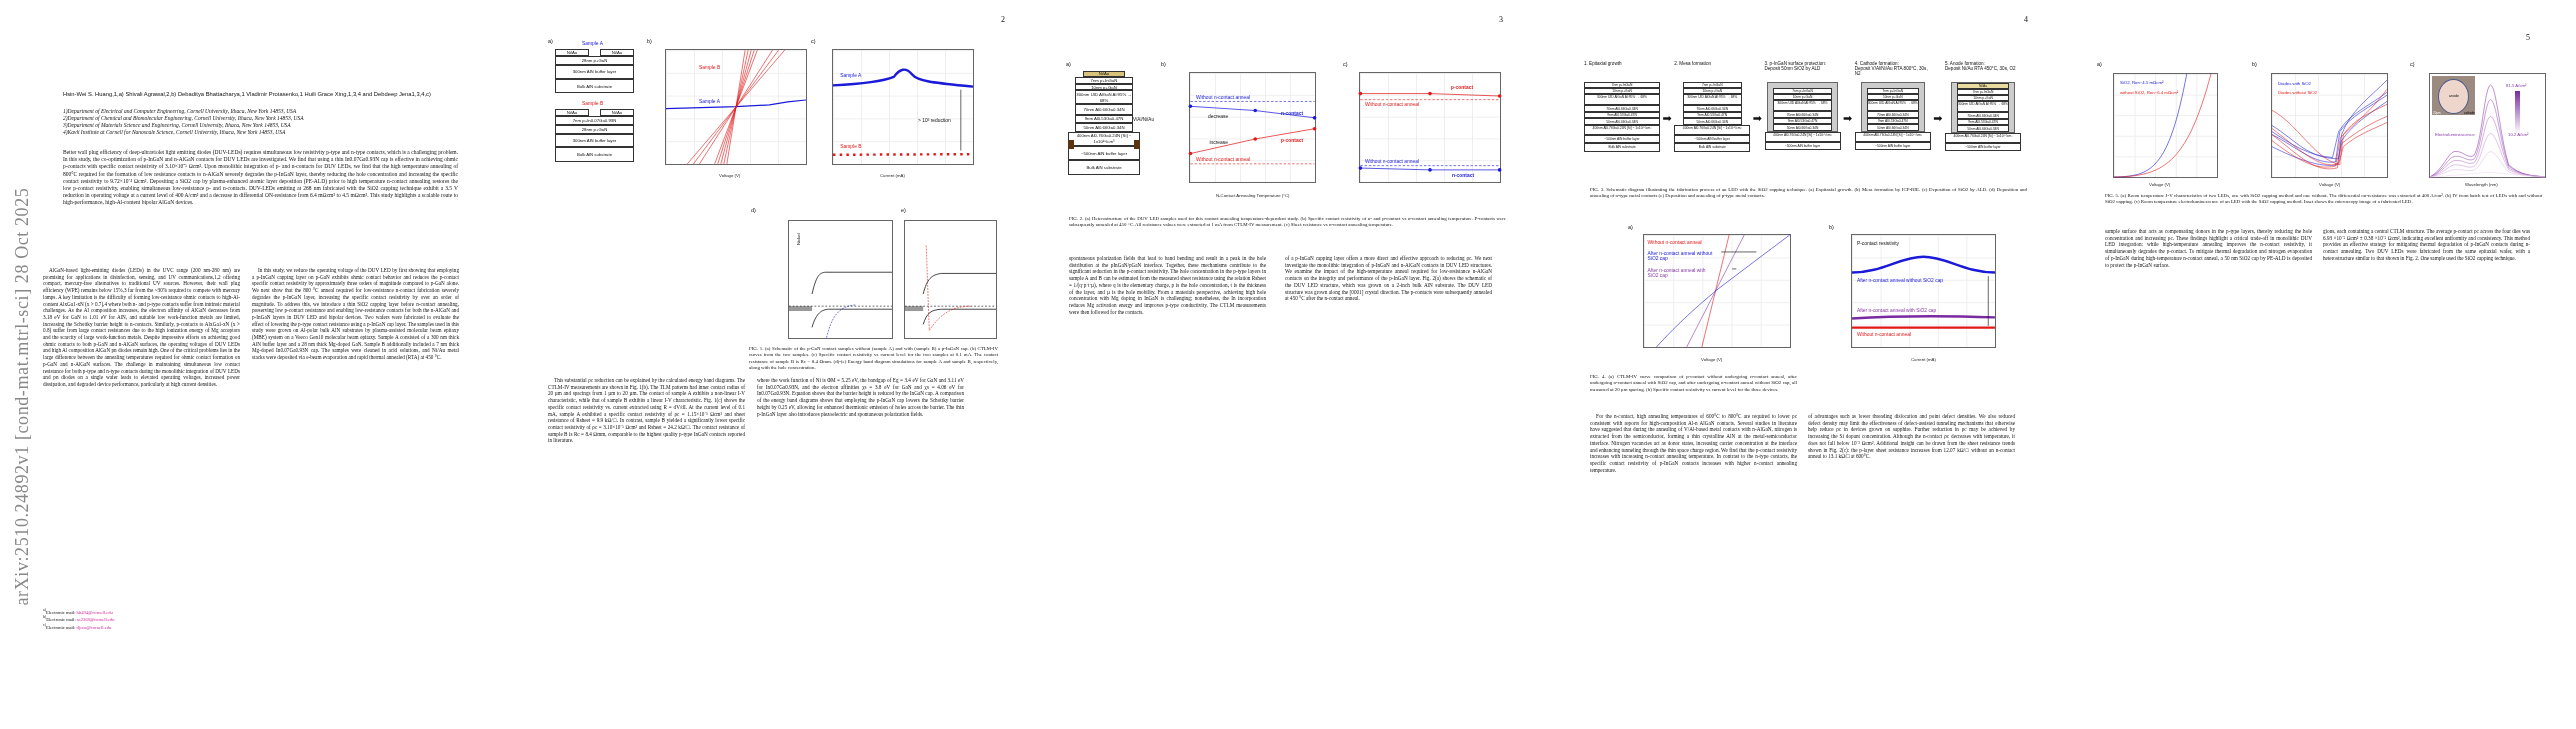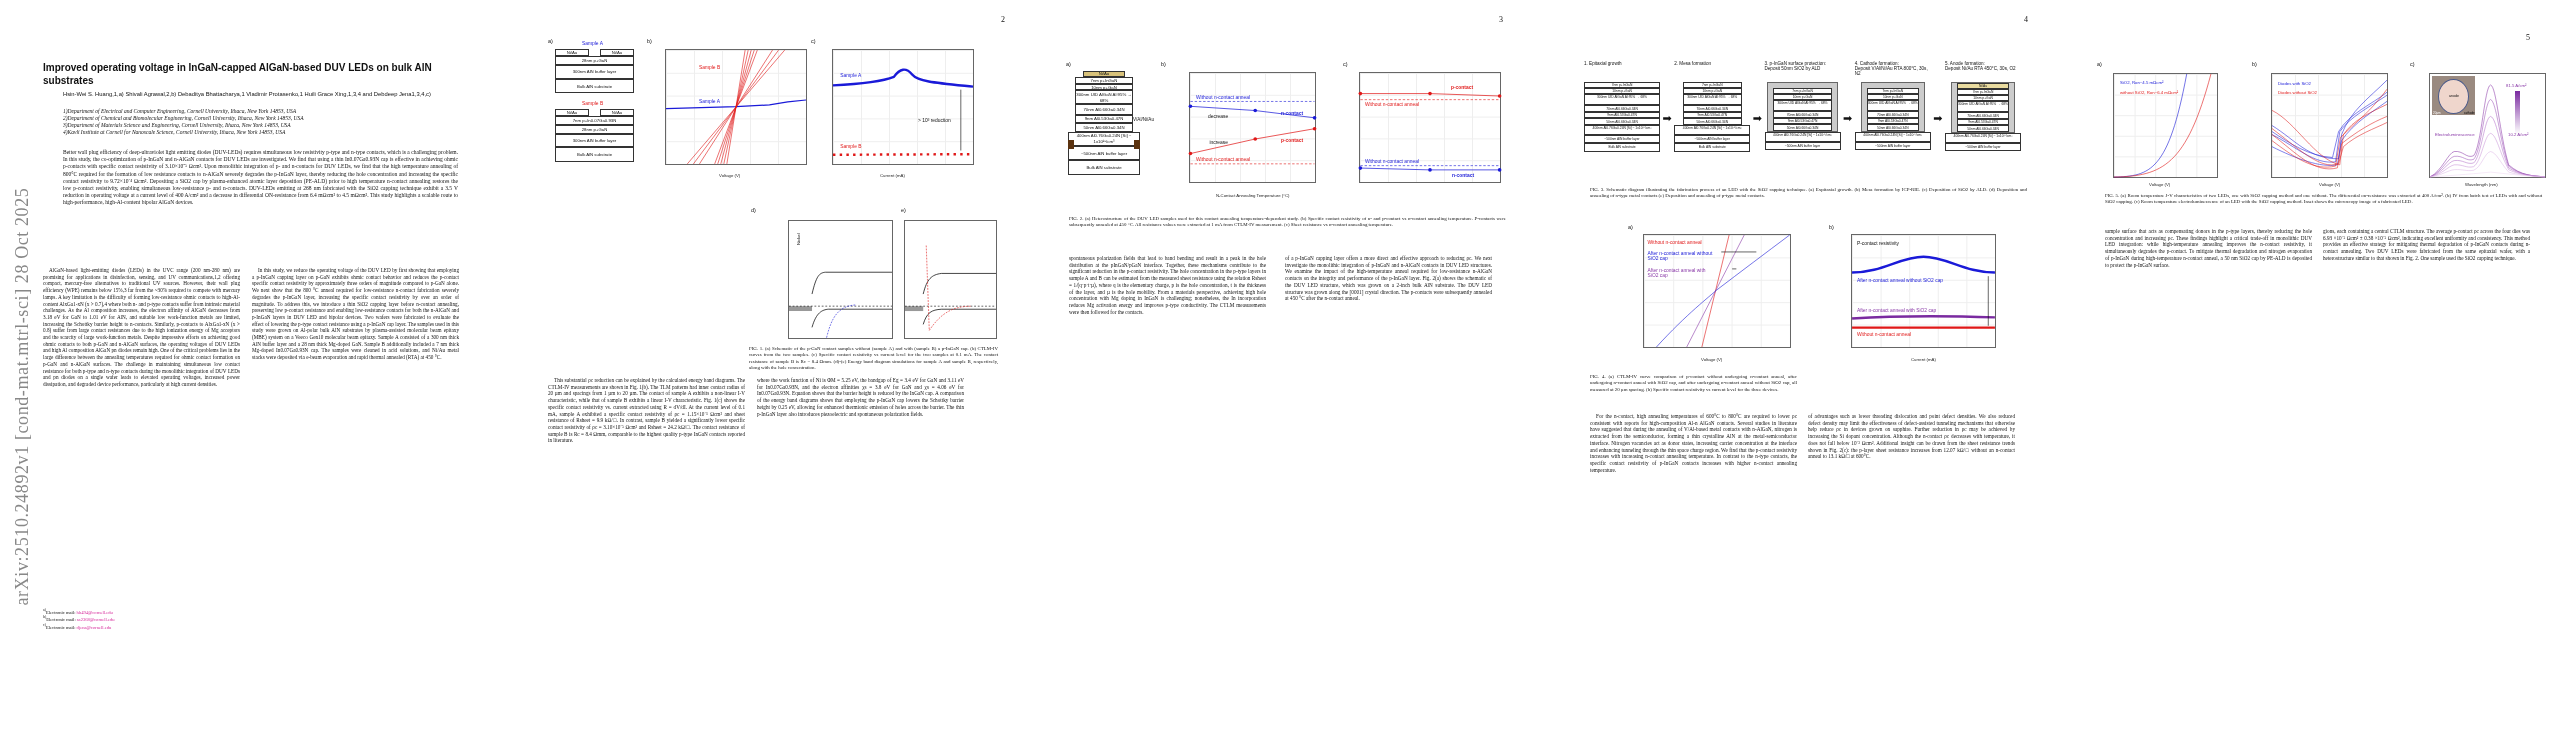--- a/index.html
+++ b/index.html
@@ -26,21 +26,20 @@
   .blue{color:#1a1ad8;} .red{color:#e01818;} .purple{color:#8a3aa8;}
   svg{position:absolute;overflow:visible;}
 </style>
 </head>
 <body>
 
 <div class="page" style="left:0">
   <div class="arxiv">
       <span>arXiv:2510.24892v1  [cond-mat.mtrl-sci]  28 Oct 2025</span>
     </div>
-  <div class="title">Improved operating voltage in InGaN-capped AlGaN-based DUV LEDs on bulk AlN substrates</div>
   <div class="authors">Hsin-Wei S. Huang,1,a) Shivali Agrawal,2,b) Debaditya Bhattacharya,1 Vladimir Protasenko,1 Huili Grace Xing,1,3,4 and Debdeep Jena1,3,4,c)</div>
   <div class="affil">
     <div>1)Department of Electrical and Computer Engineering, Cornell University, Ithaca, New York 14853, USA</div>
     <div>2)Department of Chemical and Biomolecular Engineering, Cornell University, Ithaca, New York 14853, USA</div>
     <div>3)Department of Materials Science and Engineering, Cornell University, Ithaca, New York 14853, USA</div>
     <div>4)Kavli Institute at Cornell for Nanoscale Science, Cornell University, Ithaca, New York 14853, USA</div>
   </div>
   <div class="abstract">Better wall plug efficiency of deep-ultraviolet light emitting diodes (DUV-LEDs) requires simultaneous low resistivity p-type and n-type contacts, which is a challenging problem. In this study, the co-optimization of p-InGaN and n-AlGaN contacts for DUV LEDs are investigated. We find that using a thin In0.07Ga0.93N cap is effective in achieving ohmic p-contacts with specific contact resistivity of 3.10×10⁻⁵ Ωcm². Upon monolithic integration of p- and n-contacts for DUV LEDs, we find that the high temperature annealing of 800°C required for the formation of low resistance contacts to n-AlGaN severely degrades the p-InGaN layer, thereby reducing the hole concentration and increasing the specific contact resistivity to 9.72×10⁻⁴ Ωcm². Depositing a SiO2 cap by plasma-enhanced atomic layer deposition (PE-ALD) prior to high temperature n-contact annealing restores the low p-contact resistivity, enabling simultaneous low-resistance p- and n-contacts. DUV-LEDs emitting at 268 nm fabricated with the SiO2 capping technique exhibit a 3.5 V reduction in operating voltage at a current level of 400 A/cm² and a decrease in differential ON-resistance from 6.4 mΩcm² to 4.5 mΩcm². This study highlights a scalable route to high-performance, high-Al-content bipolar AlGaN devices.</div>
   <div class="col" style="left:43px;top:267px;width:197px;text-indent:6px;">AlGaN-based light-emitting diodes (LEDs) in the UVC range (200 nm-280 nm) are promising for applications in disinfection, sensing, and UV communications,1,2 offering compact, mercury-free alternatives to traditional UV sources. However, their wall plug efficiency (WPE) remains below 15%,3 far from the ~30% required to compete with mercury lamps. A key limitation is the difficulty of forming low-resistance ohmic contacts to high-Al-content AlxGa1-xN (x &gt; 0.7),4 where both n- and p-type contacts suffer from intrinsic material challenges. As the Al composition increases, the electron affinity of AlGaN decreases from 3.18 eV for GaN to 1.01 eV for AlN, and suitable low work-function metals are limited, increasing the Schottky barrier height to n-contacts. Similarly, p-contacts to AlxGa1-xN (x &gt; 0.8) suffer from large contact resistances due to the high ionization energy of Mg acceptors and the scarcity of large work-function metals. Despite impressive efforts on achieving good ohmic contacts to both p-GaN and n-AlGaN surfaces, the operating voltages of DUV LEDs and high Al composition AlGaN pn diodes remain high. One of the critical problems lies in the large difference between the annealing temperatures required for ohmic contact formation on p-GaN and n-AlGaN surfaces. The challenge in maintaining simultaneous low contact resistance for both p-type and n-type contacts during the monolithic integration of DUV LEDs and pn diodes on a single wafer leads to elevated operating voltages, increased power dissipation, and degraded device performance, particularly at high current densities.</div>
   <div class="col" style="left:252px;top:267px;width:207px;text-indent:6px;">In this study, we reduce the operating voltage of the DUV LED by first showing that employing a p-InGaN capping layer on p-GaN exhibits ohmic contact behavior and reduces the p-contact specific contact resistivity by approximately three orders of magnitude compared to p-GaN alone. We next show that the 800 °C anneal required for low-resistance n-contact fabrication severely degrades the p-InGaN layer, increasing the specific contact resistivity by over an order of magnitude. To address this, we introduce a thin SiO2 capping layer before n-contact annealing, preserving low p-contact resistance and enabling low-resistance contacts for both the n-AlGaN and p-InGaN layers in DUV LED and bipolar devices. Two wafers were fabricated to evaluate the effect of lowering the p-type contact resistance using a p-InGaN cap layer. The samples used in this study were grown on Al-polar bulk AlN substrates by plasma-assisted molecular beam epitaxy (MBE) system on a Veeco Gen10 molecular beam epitaxy. Sample A consisted of a 300 nm thick AlN buffer layer and a 28 nm thick Mg-doped GaN. Sample B additionally included a 7 nm thick Mg-doped In0.07Ga0.93N cap. The samples were cleaned in acid solutions, and Ni/Au metal stacks were deposited via e-beam evaporation and rapid thermal annealed (RTA) at 450 °C.</div>

